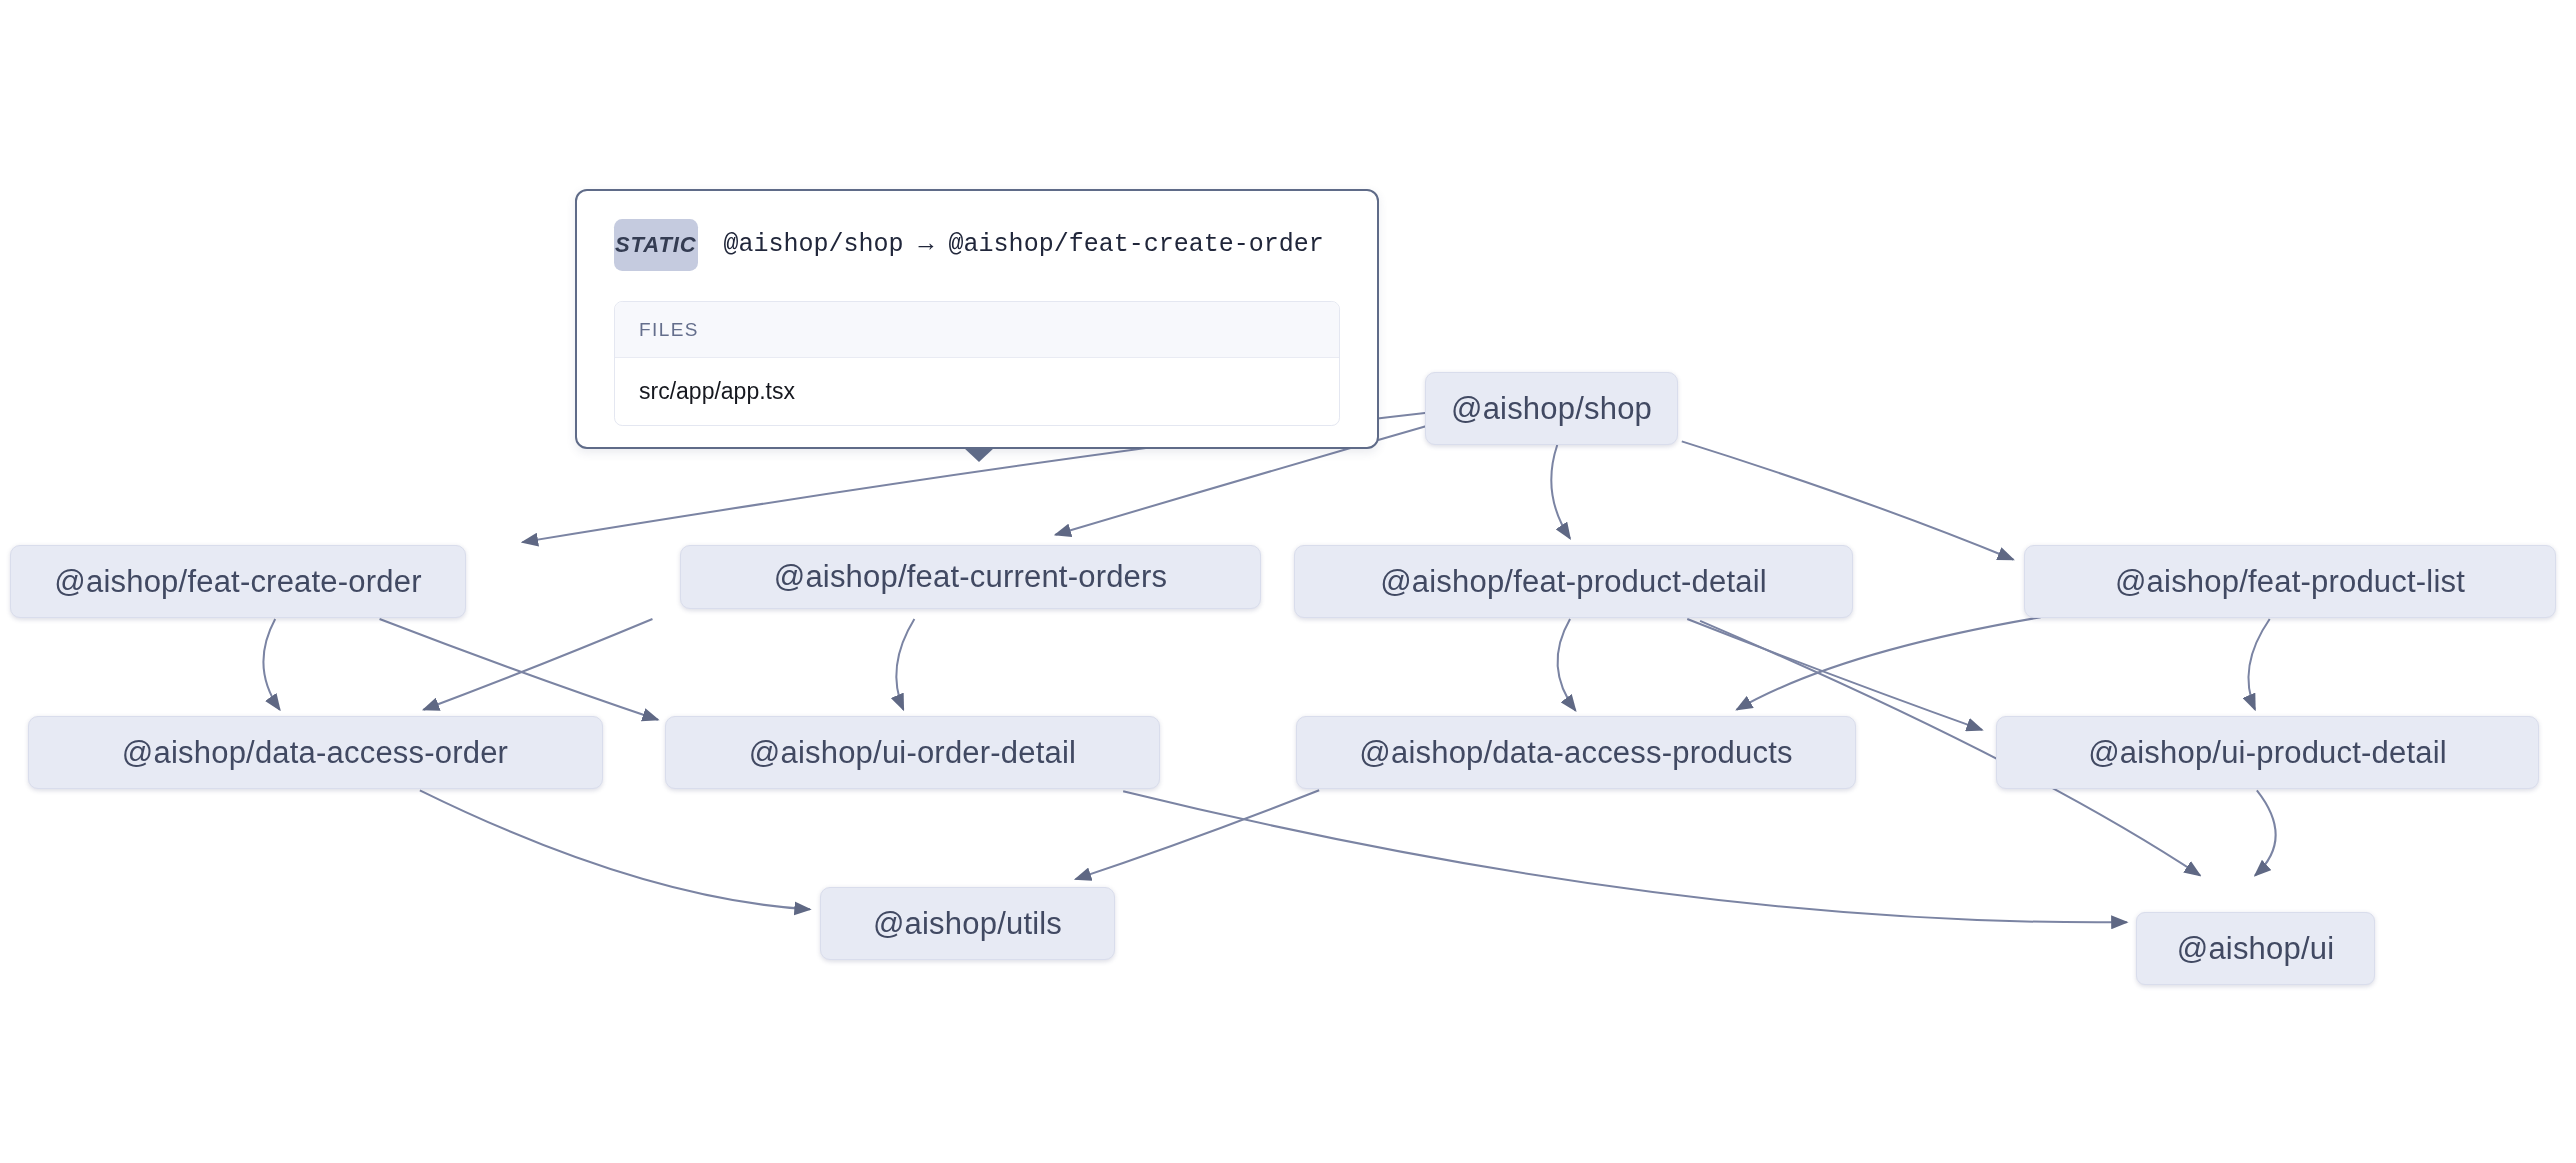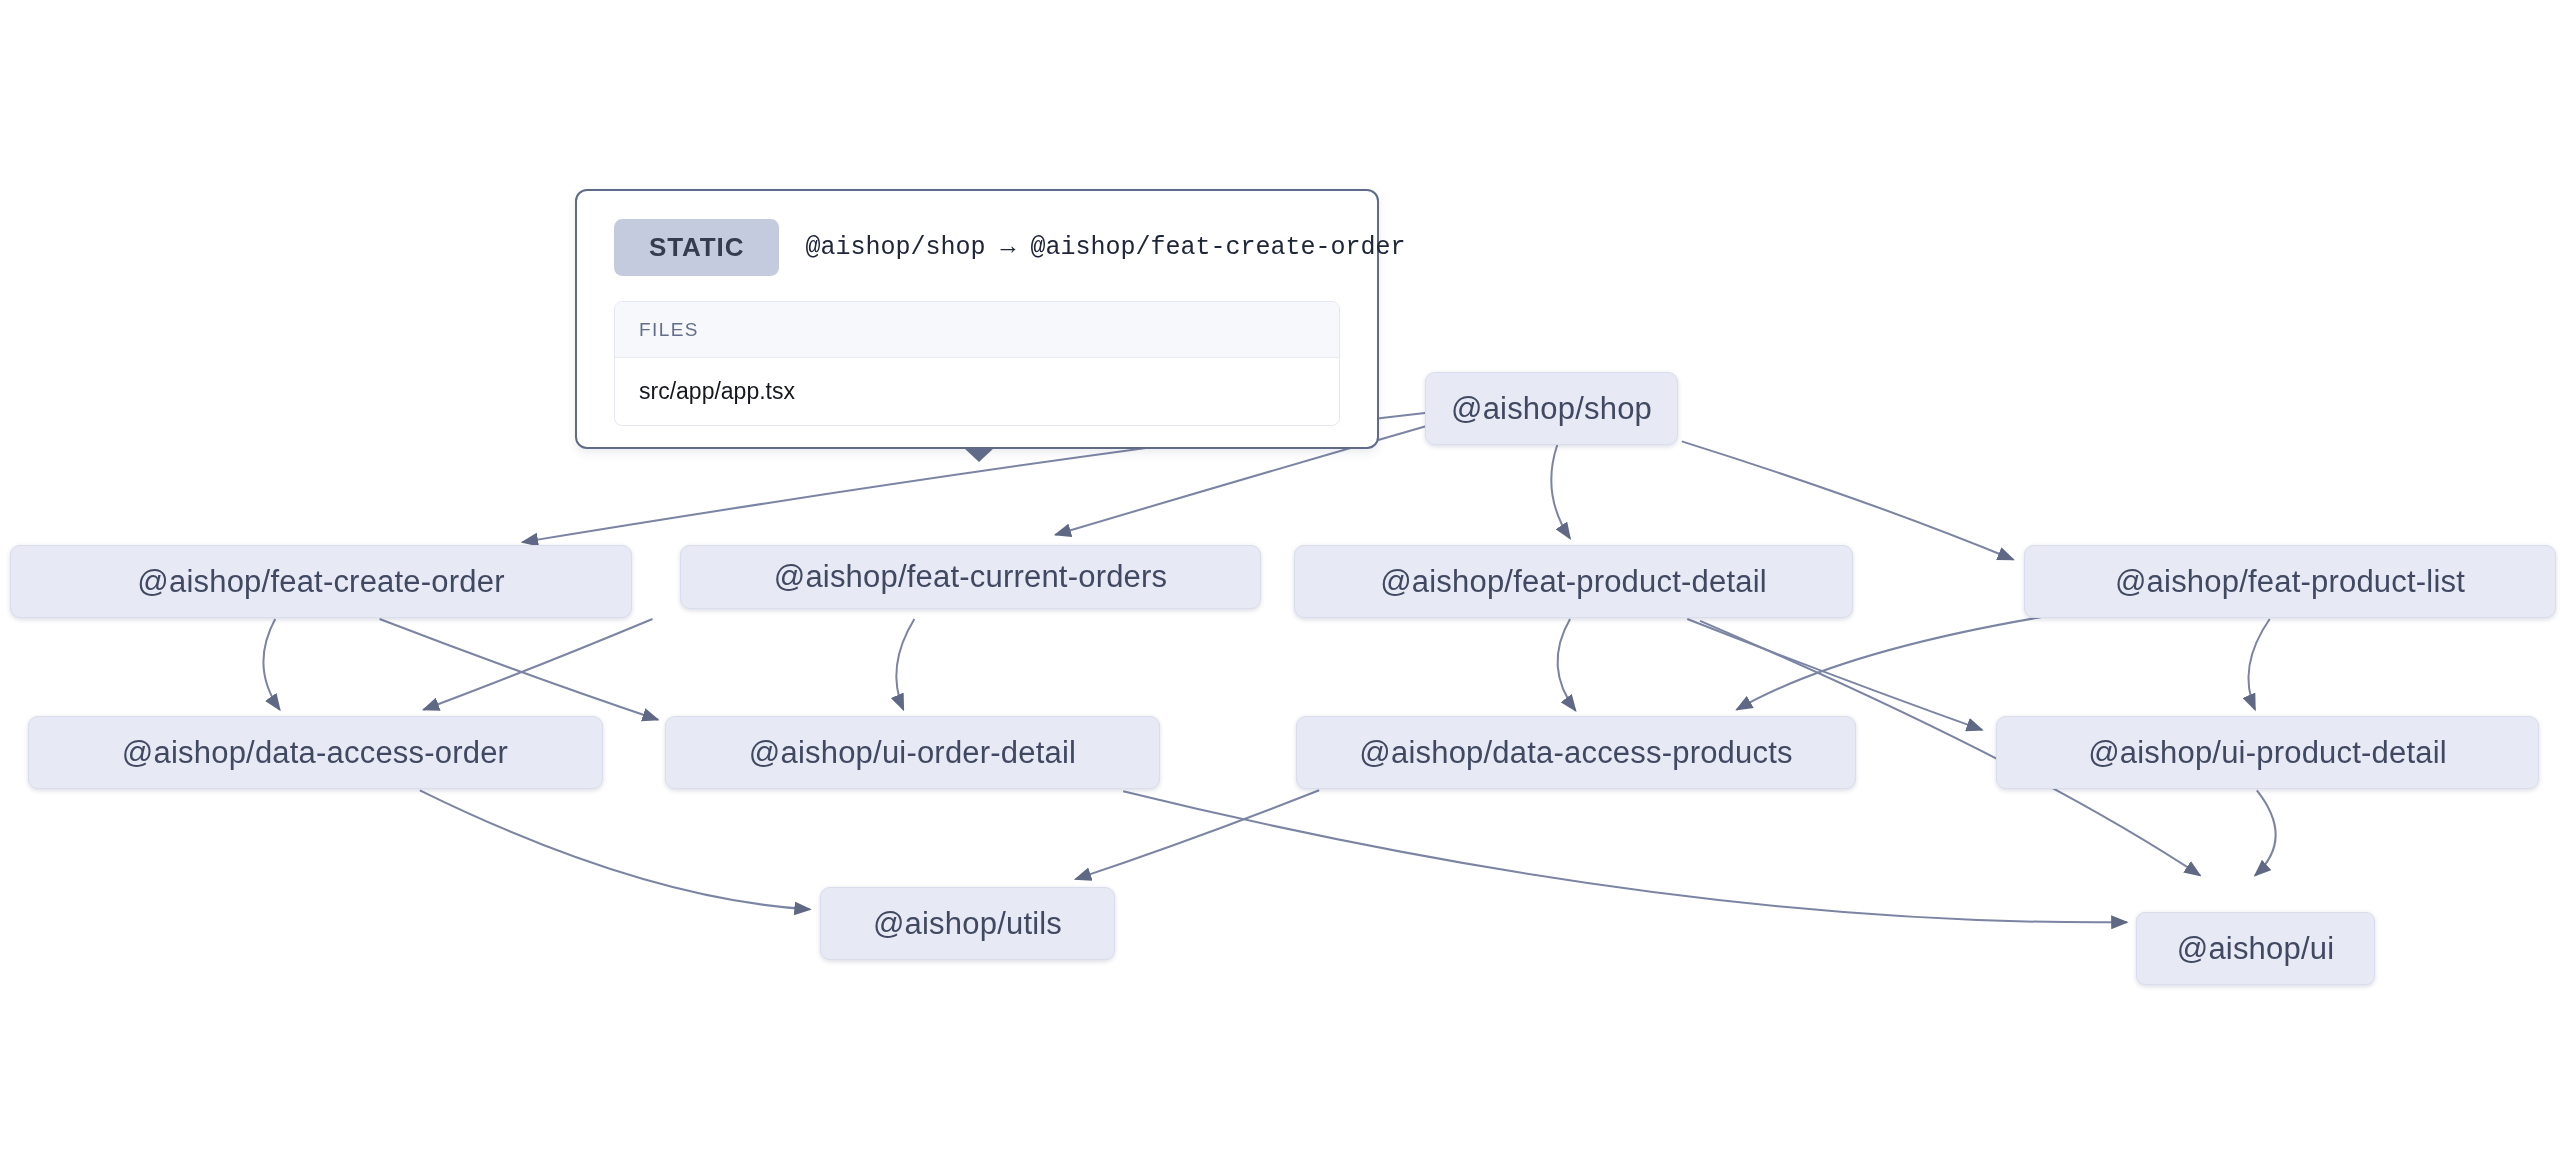--- a/index.html
+++ b/index.html
@@ -43,24 +43,25 @@
     border-top:15.6px solid #5f6b88;
   }
   .tt-header{
     display:flex;align-items:center;gap:26px;
     padding:27.5px 37px 0 37px;
   }
   .tt-badge{
     background:#c5cbdf;
     color:#343c52;
     border-radius:8.2px;
-    padding:13px 35px;
-    font-size:26px;
+    padding:13px 1px;
+    font-size:22px;
     font-weight:bold;
     letter-spacing:0.9px;
+    font-style:italic;
   }
   .tt-edge-label{
     font-family:"Liberation Mono", monospace;
     font-size:25px;
     color:#20263a;
     white-space:nowrap;
   }
   .tt-files{
     position:absolute;left:37px;right:37px;top:110px;
     border:0.9px solid #e4e7f1;
@@ -111,21 +112,21 @@
         <path d="M 458 863 Q 700 982 884 993" class="edge" marker-end="url(#arrow)"></path>
         <path d="M 1440 863 Q 1300 918 1174 960" class="edge" marker-end="url(#arrow)"></path>
         <path d="M 1226 864 Q 1830 1012 2322 1007" class="edge" marker-end="url(#arrow)"></path>
         <path d="M 2464 863 Q 2506 916 2462 956" class="edge" marker-end="url(#arrow)"></path>
       </g>
   </svg>
 
   <div class="node" style="left: 1425px; top: 372px; width: 253px; height: 73px;">
       <span>@aishop/shop</span>
     </div>
-  <div class="node" style="left: 10px; top: 545px; width: 622px; height: 73px;">
+  <div class="node" style="left: 10px; top: 545px; width: 456px; height: 73px;">
       <span>@aishop/feat-create-order</span>
     </div>
   <div class="node" style="left: 648px; top: 545px; width: 581px; height: 64px; margin-left: 32px;">
       <span>@aishop/feat-current-orders</span>
     </div>
   <div class="node" style="left: 1294px; top: 545px; width: 559px; height: 73px;">
       <span>@aishop/feat-product-detail</span>
     </div>
   <div class="node" style="left: 2024px; top: 545px; width: 532px; height: 73px;">
       <span>@aishop/feat-product-list</span>

